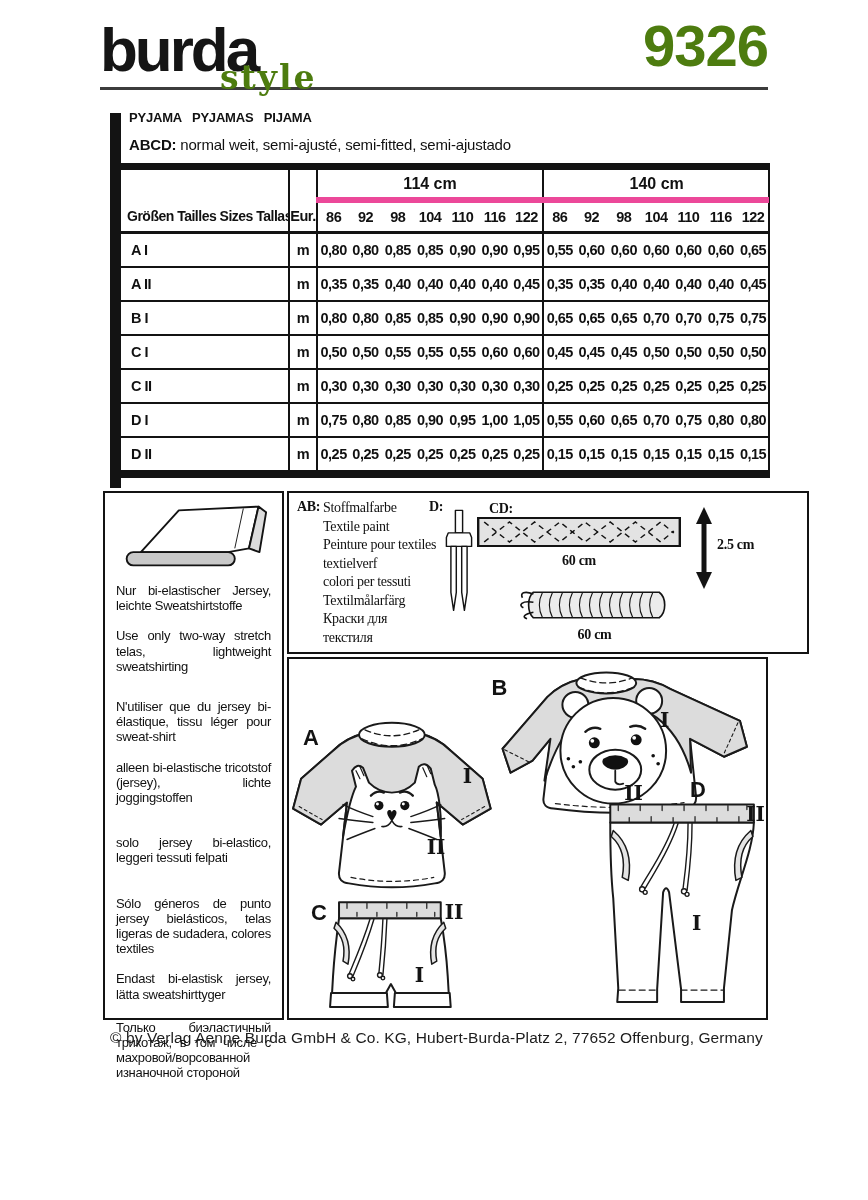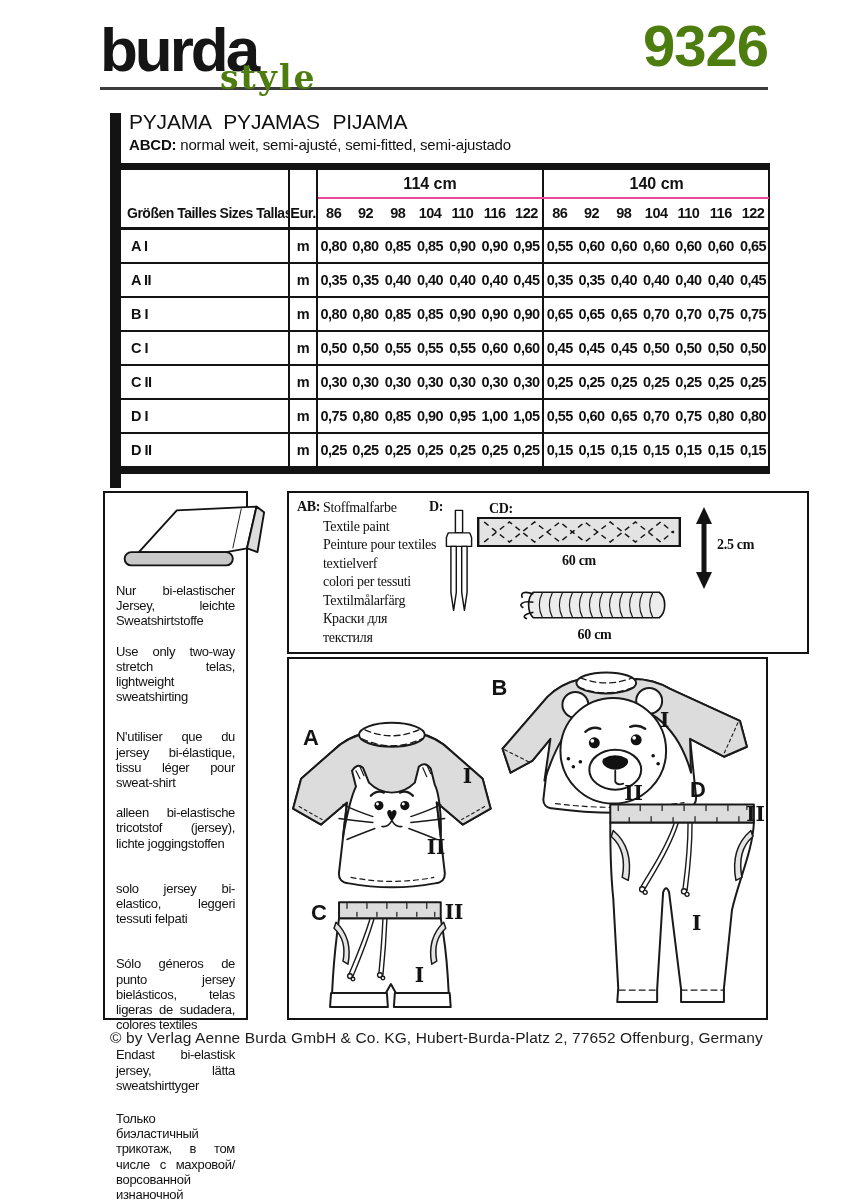--- a/index.html
+++ b/index.html
@@ -8,42 +8,42 @@
   
   .brand-burda{position:absolute;left:100px;top:14px;font-size:62px;font-weight:bold;
         letter-spacing:-3px;color:#151515;text-align:right;}
   .brand-style{position:absolute;left:220px;top:58px;font-family:"DejaVu Serif",serif;
         font-weight:bold;font-size:33px;color:#4d7c0f;letter-spacing:2px;}
   .brand-rule{position:absolute;left:100px;top:87px;width:668px;height:3px;background:#3c3c3c;}
   .pattern-number{position:absolute;right:100px;top:12px;font-size:58px;font-weight:bold;
         letter-spacing:-1px;color:#4d7c0f;}
   
   .title-bar{position:absolute;left:110px;top:113px;width:11px;height:375px;background:#131313;}
-  .doc-title{position:absolute;left:129px;top:110px;font-size:21px;font-weight:normal;
+  .doc-title{position:absolute;left:129px;top:110px;font-size:13px;font-weight:bold;
         letter-spacing:-0.2px;word-spacing:7px;}
   .doc-subtitle{position:absolute;left:129px;top:136px;font-size:15px;letter-spacing:-0.2px;}
   .doc-subtitle b{font-weight:bold;}
   
   .table-wrap{position:absolute;left:121px;top:163px;width:649px;box-sizing:border-box;
         border-top:7px solid #131313;border-bottom:8px solid #131313;border-right:2px solid #131313;}
   table.size-table{border-collapse:collapse;table-layout:fixed;width:100%;}
   .size-table td{padding:0;text-align:center;vertical-align:middle;font-weight:bold;
         font-size:14.5px;letter-spacing:-0.5px;white-space:nowrap;overflow:hidden;}
   .cm-row td{height:27px;font-size:16px;letter-spacing:0;}
-  .cm-row td.cm-cell{border-bottom:2px solid #ec4899;}
+  .cm-row td.cm-cell{border-bottom:6px solid #ec4899;}
   .sizes-row td{height:28px;border-bottom:3px solid #131313;}
   tbody td{height:32px;border-bottom:2px solid #131313;}
   tbody tr:last-child td{border-bottom:none;}
   td.c-label{border-right:2px solid #131313;text-align:left;padding-left:10px;}
   td.c-unit{border-right:2px solid #131313;}
   td.gdiv{border-right:2px solid #131313;}
   .sizes-row td.c-label{padding-left:6px;font-size:14px;}
   
   .box{position:absolute;box-sizing:border-box;border:2.5px solid #131313;background:#fff;}
-  .sidebar-box{left:103px;top:491px;width:145px;height:529px;padding:6px 11px;}
+  .sidebar-box{left:103px;top:491px;width:181px;height:529px;padding:6px 11px;}
   .notions-box{left:287px;top:491px;width:522px;height:163px;font-family:Liberation Serif, serif;}
   .drawings-box{left:287px;top:657px;width:481px;height:363px;}
   .fabric-icon-wrap{width:100%;text-align:center;margin-bottom:6px;}
   .advice{font-size:13px;line-height:1.17;letter-spacing:-0.3px;text-align:justify;margin:0 0 15px 0;}
   .advice.g25{margin-bottom:25px;} .advice.g30{margin-bottom:30px;} .advice.g18{margin-bottom:18px;}
   
   .n-abs{position:absolute;font-size:14px;letter-spacing:-0.3px;}
   .n-label{font-weight:bold;}
   .ab-label{left:8px;top:6px;}
   .ab-lines{left:34px;top:6px;line-height:18.5px;}

